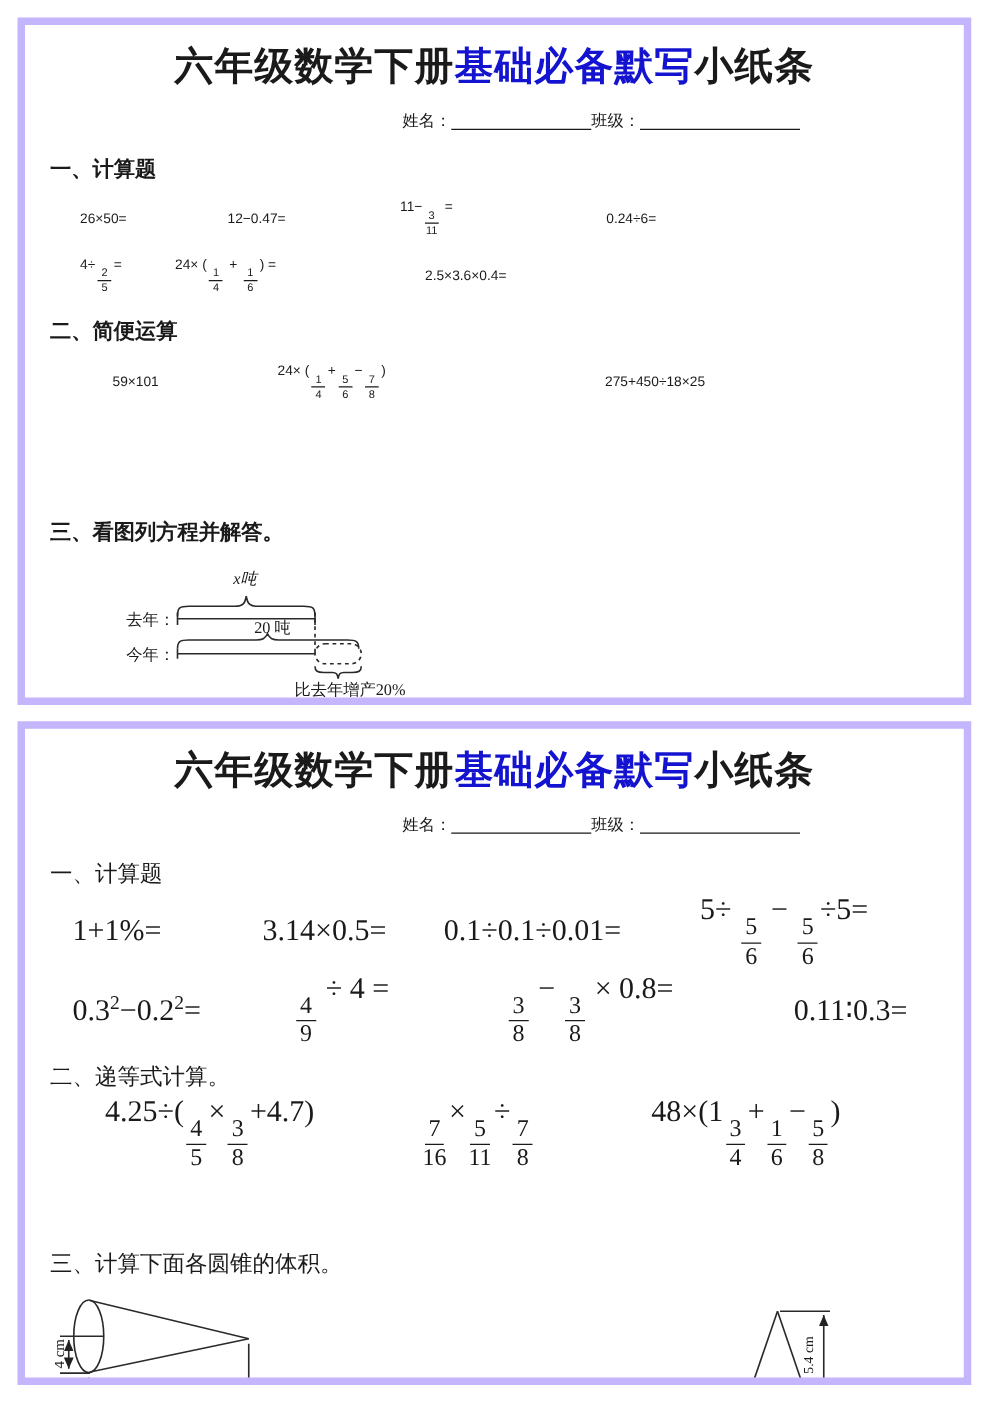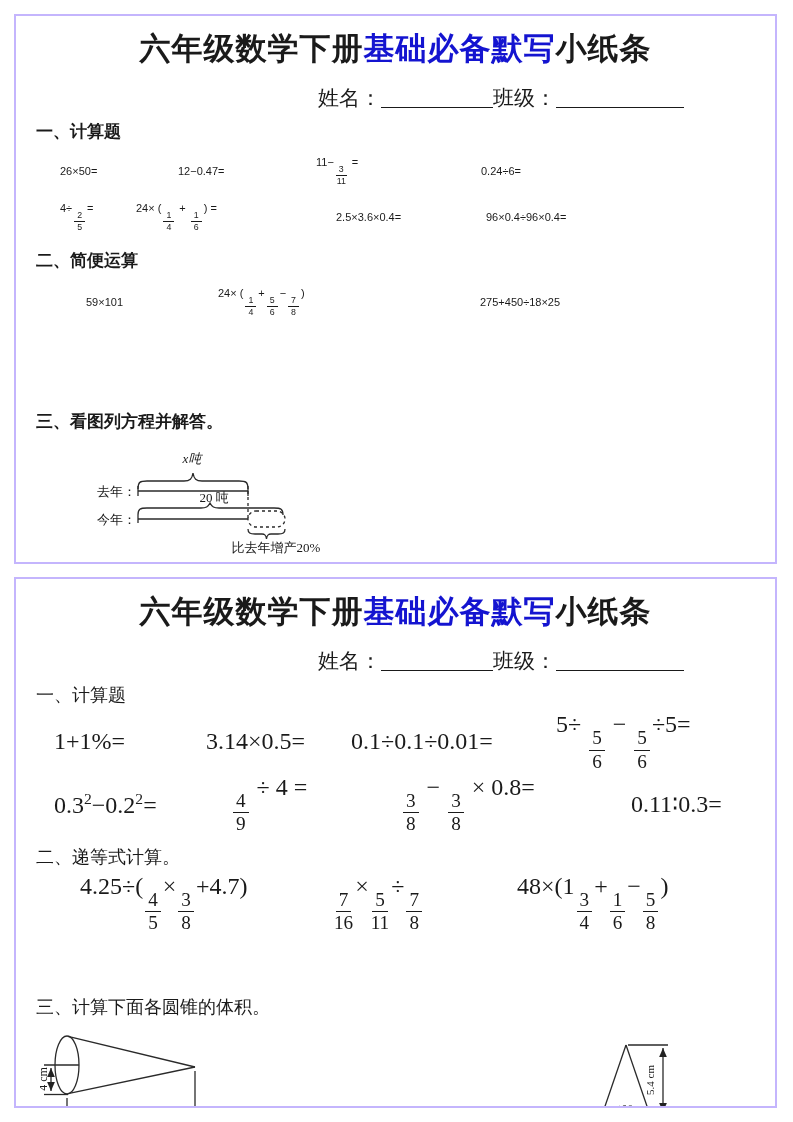--- a/index.html
+++ b/index.html
@@ -1,27 +1,27 @@
 <!DOCTYPE html>
 <html><head>
 <meta charset="utf-8">
 <style>
   html,body{margin:0;padding:0;background:#fff;}
   .page{position:relative;width:793px;height:1122px;background:#fff;color:#1a1a1a;
         font-family:"Liberation Sans","DejaVu Sans",sans-serif;overflow:hidden;}
   .panel{position:absolute;left:14px;width:763px;box-sizing:border-box;
-         border:2px solid #c4b5fd;background:#fff;overflow:hidden;}
+         border:6px solid #c4b5fd;background:#fff;overflow:hidden;}
   .panel1{top:14px;height:550px;}
   .panel2{top:577px;height:531px;}
 
   .title{margin:12px 0 0;text-align:center;font-size:31px;font-weight:bold;
          letter-spacing:1px;font-family:"Liberation Sans","DejaVu Sans",sans-serif;}
   .title .hl{color:#1414d0;}
 
-  .nameline{margin:14px 0 0;padding-left:302px;font-size:21px;
+  .nameline{margin:14px 0 0;padding-left:302px;font-size:13px;
             font-family:"Liberation Serif","DejaVu Serif",serif;height:26px;}
   .blank{display:inline-block;border-bottom:1.6px solid #1a1a1a;height:1em;
          vertical-align:-3px;}
   .w1{width:112px;}
   .w2{width:128px;}
 
   .sec-h{margin:10px 0 0 20px;font-size:17px;}
   .hei{font-weight:600;font-family:"Liberation Sans","DejaVu Sans",sans-serif;}
   .kai{font-weight:400;font-size:18px;font-family:"Liberation Serif","DejaVu Serif",serif;}
 
@@ -77,21 +77,20 @@
             <span class="fd">5</span>
           </span>=</span>
         <span class="prob">24× (<span class="frac">
             <span class="fn">1</span>
             <span class="fd">4</span>
           </span> + <span class="frac">
             <span class="fn">1</span>
             <span class="fd">6</span>
           </span>) =</span>
         <span class="prob">2.5×3.6×0.4=</span>
-        <span class="prob">96×0.4÷96×0.4=</span>
       </div>
 
     <div class="sec-h hei">二、简便运算</div>
     <div class="prow sans p1s2">
         <span class="prob">59×101</span>
         <span class="prob">24× (<span class="frac">
             <span class="fn">1</span>
             <span class="fd">4</span>
           </span>+<span class="frac">
             <span class="fn">5</span>

